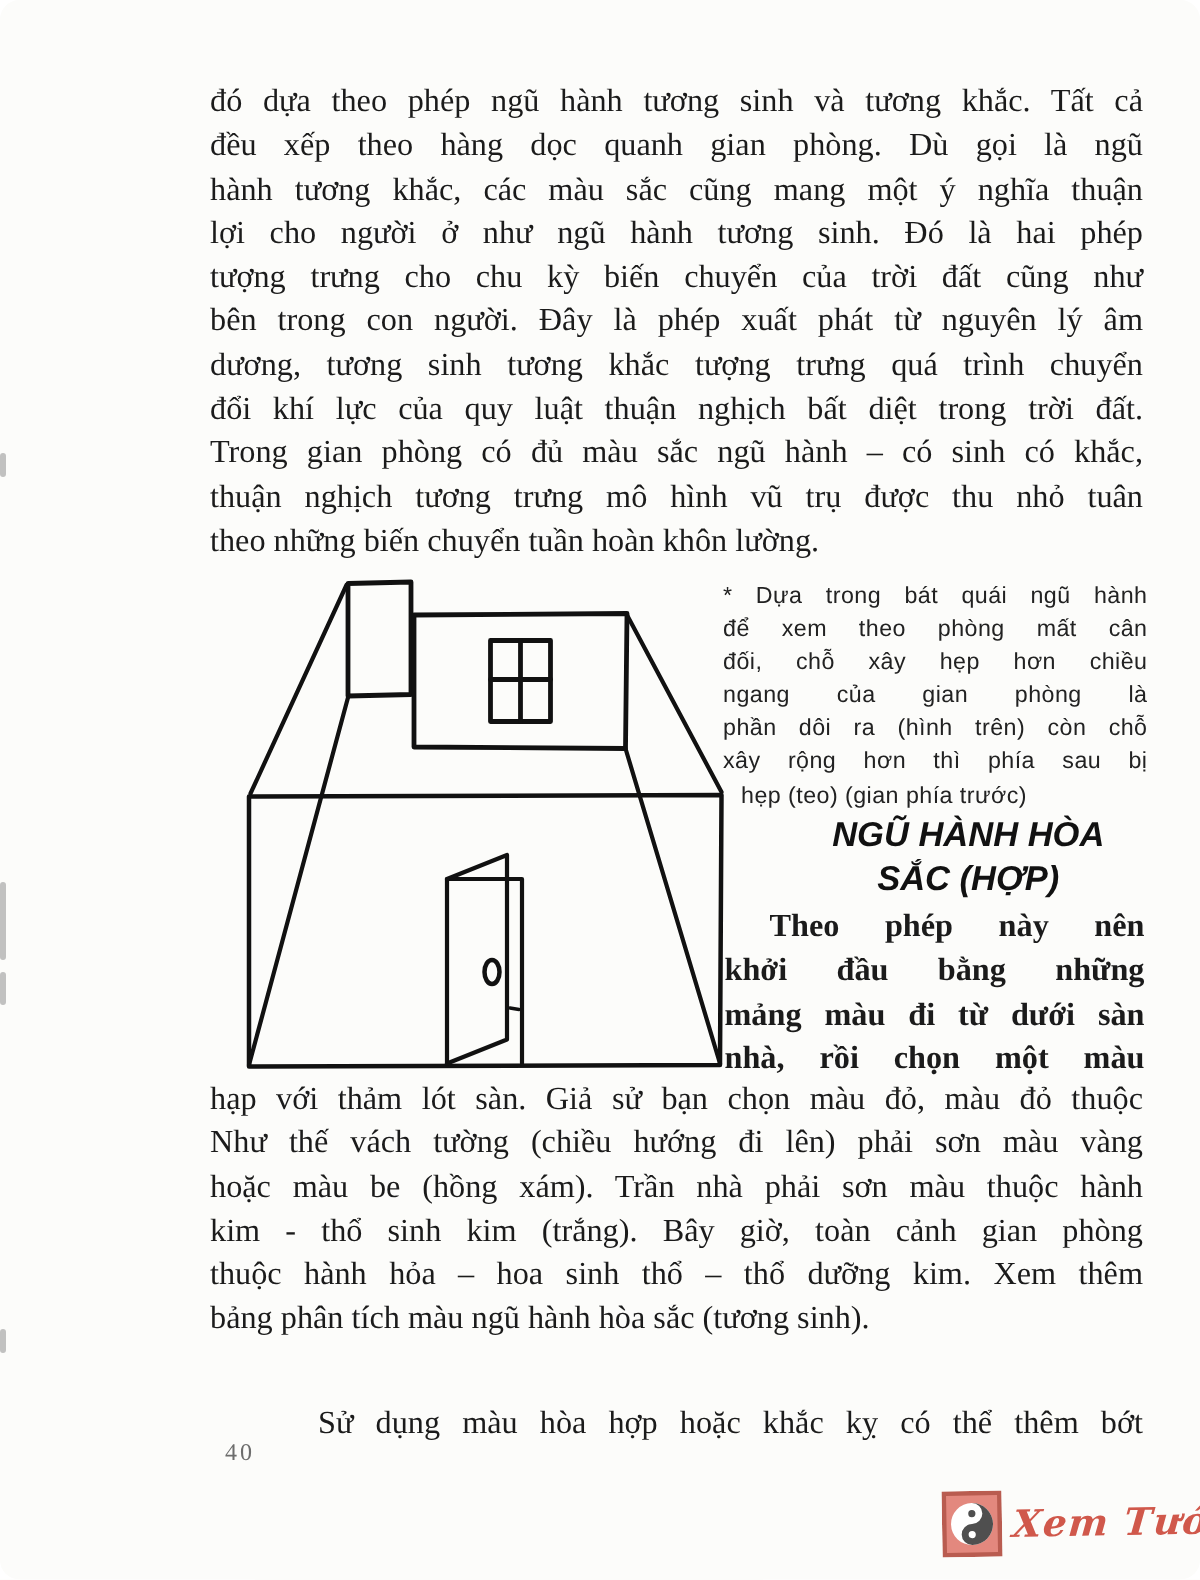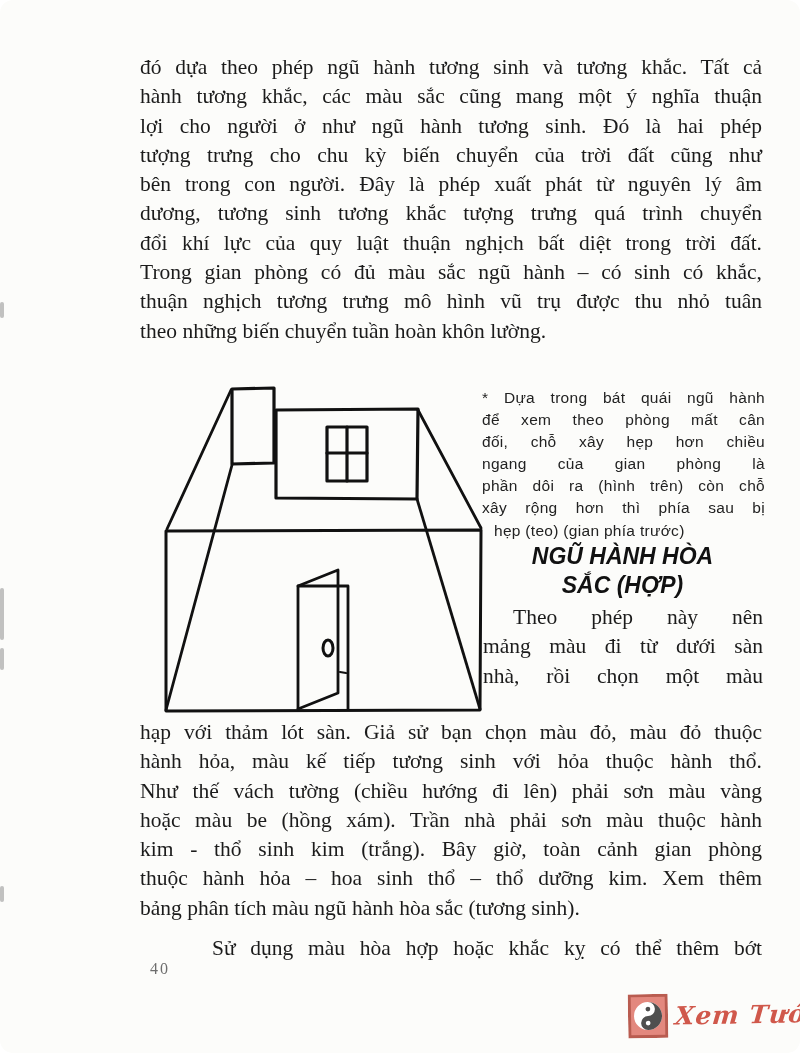--- a/index.html
+++ b/index.html
@@ -19,23 +19,23 @@
   }
   #para-top{left:140px;top:53px;width:622px;font-size:21.5px;line-height:29.3px;}
   #para-top .line:last-child{text-align-last:left;}
 
   #caption{left:482px;top:387px;width:283px;font-size:15.5px;line-height:22.1px;
     font-family:"Liberation Sans","DejaVu Sans",sans-serif;letter-spacing:0.3px;color:#222;}
   #caption .line:last-child{text-align-last:left;padding-left:12px;}
 
   #heading{left:482px;top:542px;width:281px;font-size:23px;line-height:29px;
     font-family:"Liberation Sans","DejaVu Sans",sans-serif;
-    font-weight:bold;font-style:italic;text-align:center;color:#111;}
+    font-weight:bold;font-style:italic;text-align:center;color:#111;padding-left:23px;}
 
-  #para-right{left:483px;top:603px;width:280px;font-size:21.5px;line-height:29.4px;}
+  #para-right{left:483px;top:603px;width:280px;font-size:21.5px;line-height:29.4px;font-weight:bold;}
   #para-right .line:first-child{text-indent:30px;}
 
   #para-bottom{left:140px;top:718px;width:622px;font-size:21.5px;line-height:29.3px;}
   #para-bottom .line:last-child{text-align-last:left;}
 
   #para-last{left:140px;top:934px;width:622px;font-size:21.5px;line-height:29.3px;}
   #para-last .line{text-indent:72px;}
 
   #page-number{position:absolute;left:150px;top:960px;font-size:16px;color:#4a4a4a;
     opacity:.8;letter-spacing:2px;}
@@ -58,20 +58,21 @@
   .em-3{top:648px;height:22px;}
   .em-4{top:886px;height:16px;}
 </style>
 </head>
 <body>
 
 <div class="page">
 
   <div class="para" id="para-top">
       <div class="line">đó dựa theo phép ngũ hành tương sinh và tương khắc. Tất cả</div>
+      <div class="line">đều xếp theo hàng dọc quanh gian phòng. Dù gọi là ngũ</div>
       <div class="line">hành tương khắc, các màu sắc cũng mang một ý nghĩa thuận</div>
       <div class="line">lợi cho người ở như ngũ hành tương sinh. Đó là hai phép</div>
       <div class="line">tượng trưng cho chu kỳ biến chuyển của trời đất cũng như</div>
       <div class="line">bên trong con người. Đây là phép xuất phát từ nguyên lý âm</div>
       <div class="line">dương, tương sinh tương khắc tượng trưng quá trình chuyển</div>
       <div class="line">đổi khí lực của quy luật thuận nghịch bất diệt trong trời đất.</div>
       <div class="line">Trong gian phòng có đủ màu sắc ngũ hành – có sinh có khắc,</div>
       <div class="line">thuận nghịch tương trưng mô hình vũ trụ được thu nhỏ tuân</div>
       <div class="line">theo những biến chuyển tuần hoàn khôn lường.</div>
     </div>
@@ -118,27 +119,27 @@
       <div class="line">hẹp (teo) (gian phía trước)</div>
     </div>
 
   <div id="heading" class="para">
     <div>NGŨ HÀNH HÒA</div>
     <div>SẮC (HỢP)</div>
   </div>
 
   <div class="para" id="para-right">
       <div class="line">Theo phép này nên</div>
+      <div class="line">khởi đầu bằng những</div>
       <div class="line">mảng màu đi từ dưới sàn</div>
       <div class="line">nhà, rồi chọn một màu</div>
     </div>
 
   <div class="para" id="para-bottom">
       <div class="line">hạp với thảm lót sàn. Giả sử bạn chọn màu đỏ, màu đỏ thuộc</div>
-      <div class="line">hành hỏa, màu kế tiếp tương sinh với hỏa thuộc hành thổ.</div>
       <div class="line">Như thế vách tường (chiều hướng đi lên) phải sơn màu vàng</div>
       <div class="line">hoặc màu be (hồng xám). Trần nhà phải sơn màu thuộc hành</div>
       <div class="line">kim - thổ sinh kim (trắng). Bây giờ, toàn cảnh gian phòng</div>
       <div class="line">thuộc hành hỏa – hoa sinh thổ – thổ dưỡng kim. Xem thêm</div>
       <div class="line">bảng phân tích màu ngũ hành hòa sắc (tương sinh).</div>
     </div>
 
   <div class="para" id="para-last">
       <div class="line">Sử dụng màu hòa hợp hoặc khắc kỵ có thể thêm bớt</div>
     </div>

